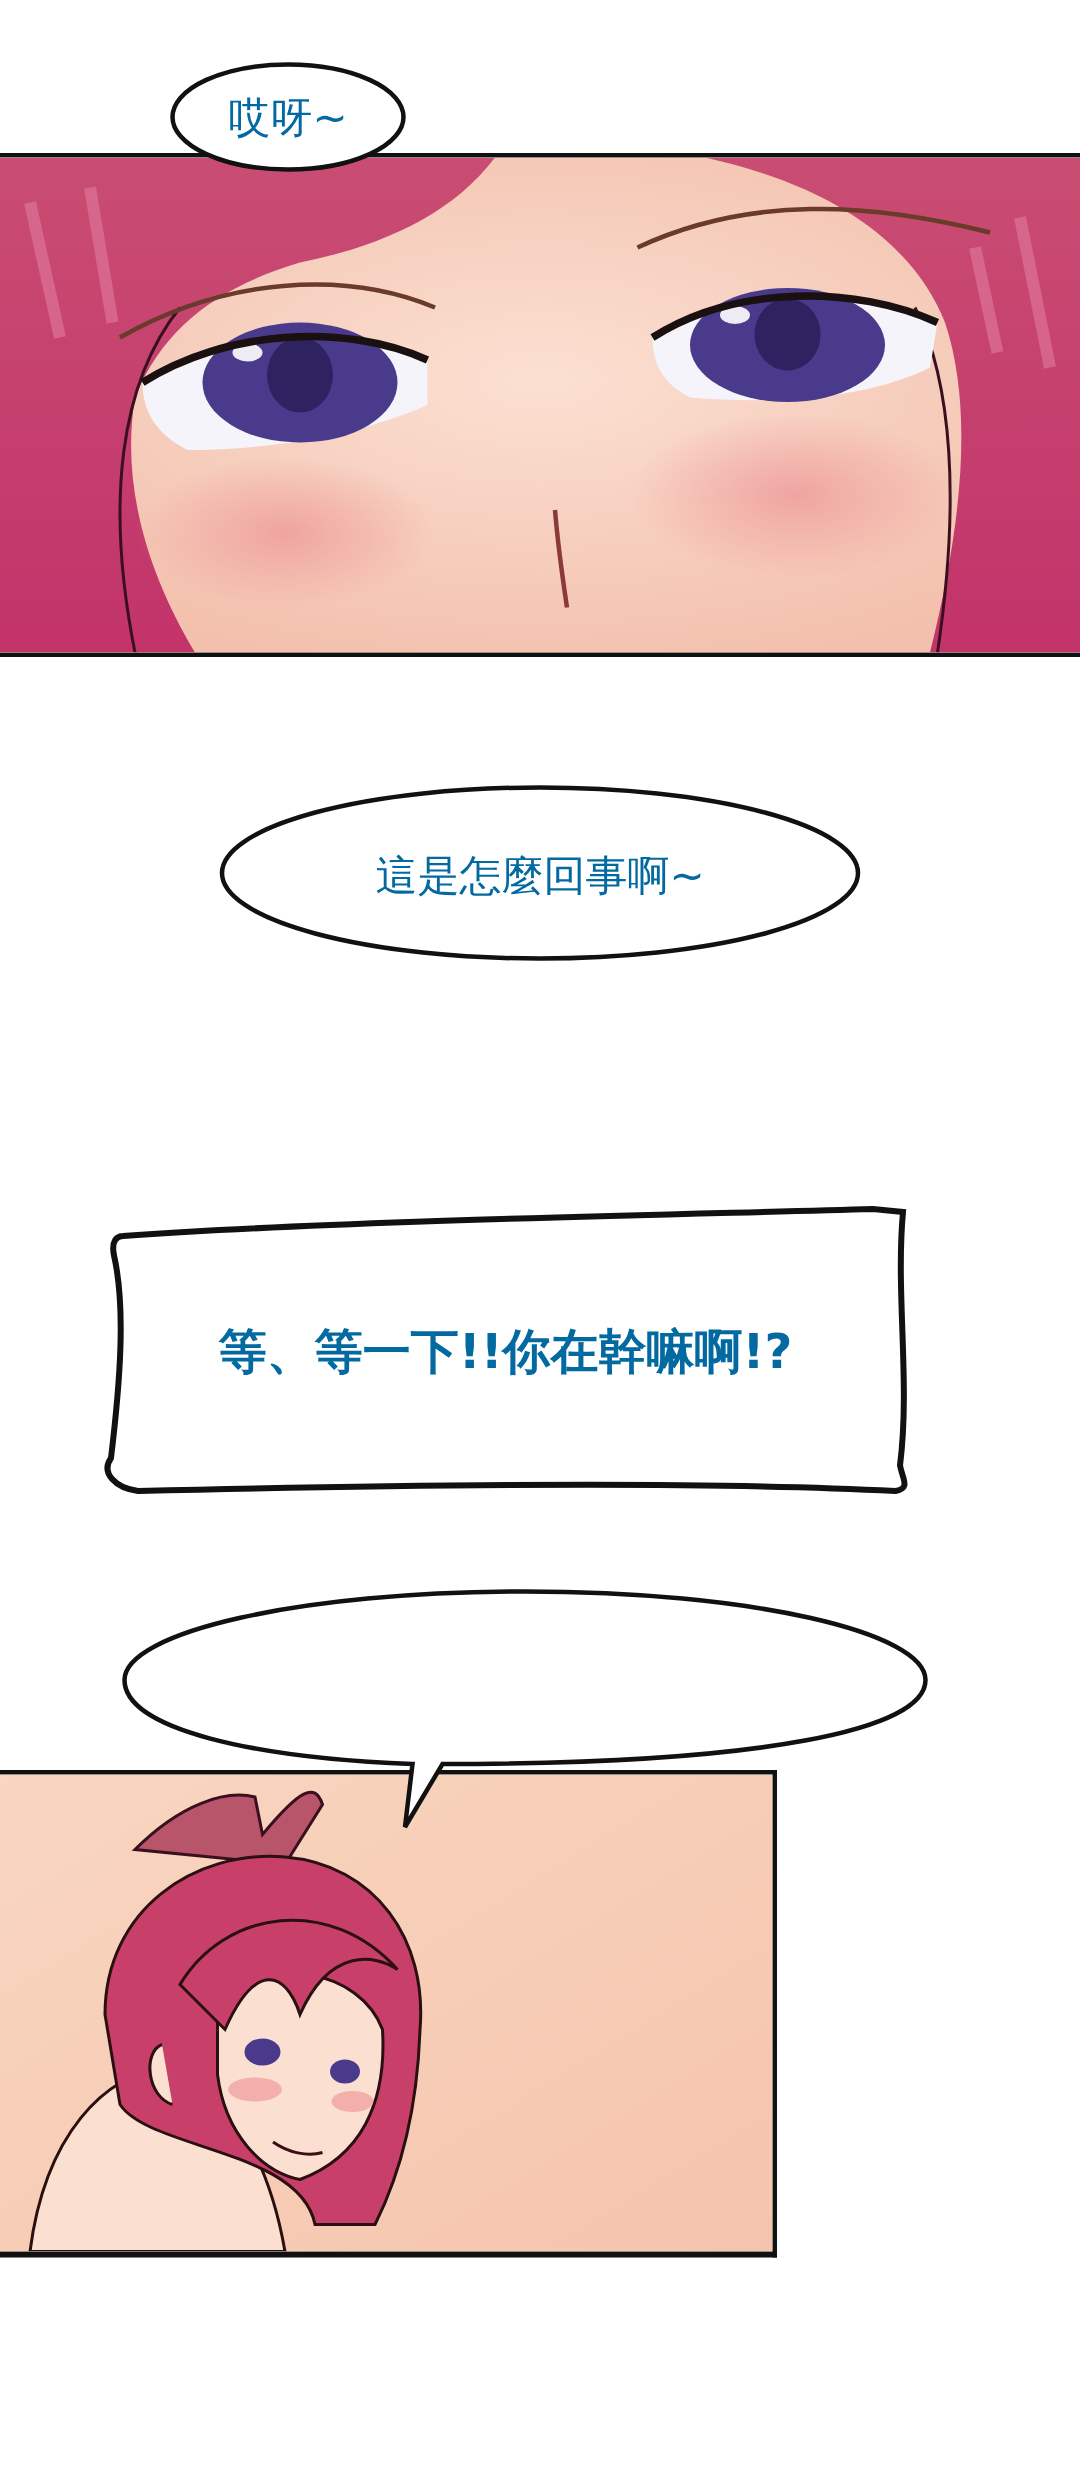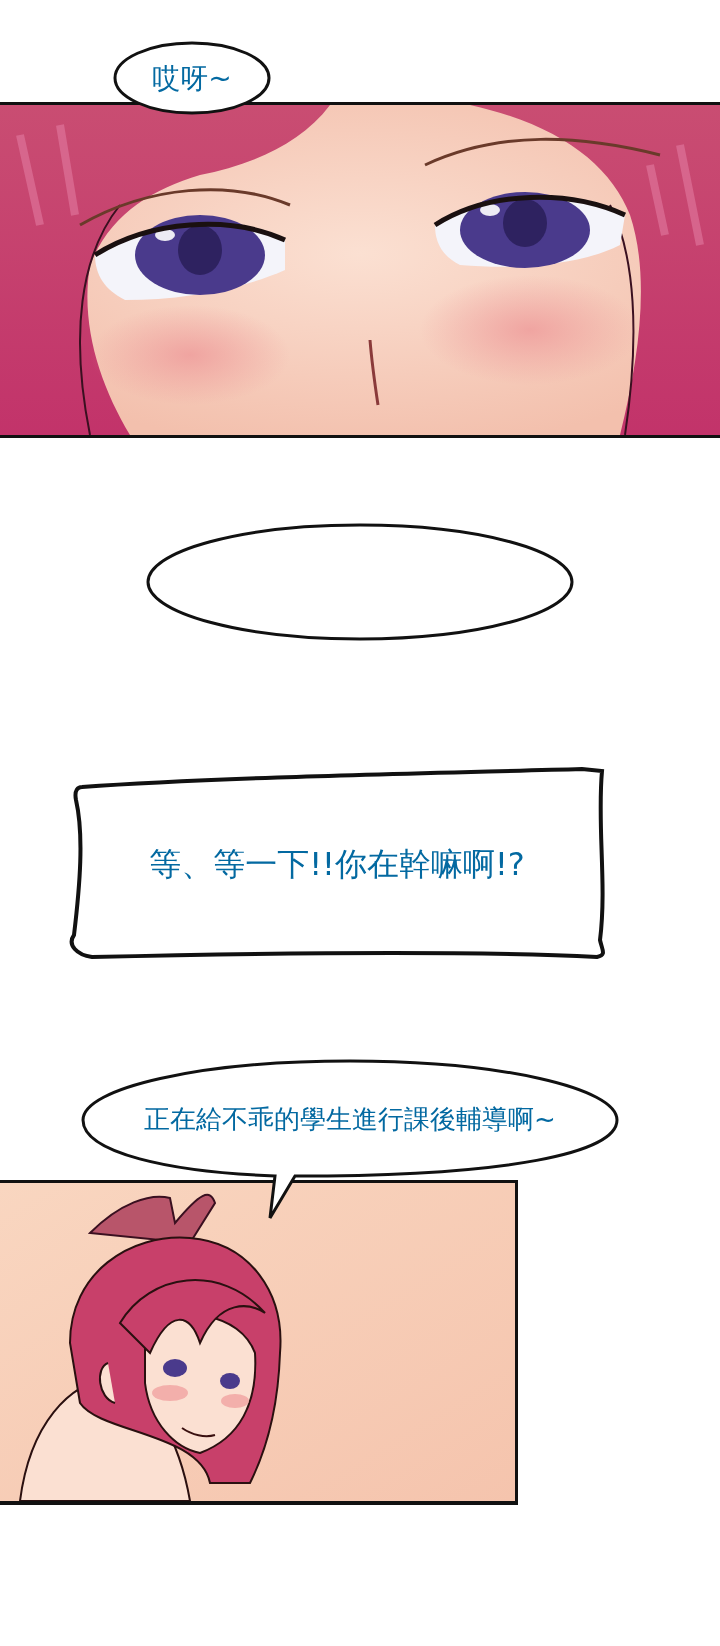--- a/index.html
+++ b/index.html
@@ -68,23 +68,24 @@
   <svg width="160" height="76">
     <ellipse cx="80" cy="38" rx="77" ry="35" fill="#fff" stroke="#111" stroke-width="3"></ellipse>
   </svg>
   <div class="btext" style="top:20px; font-size:28px;">哎呀~</div>
 </div>
 
 <div class="bubble" style="left:145px; top:522px; width:430px; height:120px;">
   <svg width="430" height="120">
     <ellipse cx="215" cy="60" rx="212" ry="57" fill="#fff" stroke="#111" stroke-width="3"></ellipse>
   </svg>
+  <div class="btext" style="top:43px; font-size:28px;">這是怎麼回事啊~</div>
 </div>
 
-<div class="bubble" style="left:62px; top:765px; width:550px; height:195px;">
+<div class="bubble" style="left:62px; top:802px; width:550px; height:195px;font-weight:bold;">
   <svg width="550" height="195">
     <path d="M20,22 C160,12 380,8 520,4 L540,6 C535,60 545,120 538,175 C540,185 545,190 535,192
              C400,185 200,188 30,192 C15,190 5,180 12,170 C18,120 22,70 14,35 C12,25 16,22 20,22 Z" fill="#fff" stroke="#111" stroke-width="4"></path>
   </svg>
   <div class="btext" style="top:78px; font-size:32px;">等、等一下!!你在幹嘛啊!?</div>
 </div>
 
 <div class="panel" style="left:0; top:1180px; width:515px; height:318px; border-right:3px solid #111; border-top:3px solid #111; border-bottom:4px solid #111;">
   <svg width="515" height="318" viewBox="0 0 515 318">
     <defs>
@@ -114,14 +115,13 @@
     <path d="M182,245 C192,252 205,255 215,252" stroke="#3a1010" stroke-width="2" fill="none"></path>
 
     <path d="M108,180 C95,185 98,215 115,220" fill="#fbe0d2" stroke="#2a1010" stroke-width="2"></path>
   </svg>
 </div>
 
 <div class="bubble" style="left:80px; top:1058px; width:540px; height:165px;">
   <svg width="540" height="165">
     <path d="M270,3 C420,3 537,30 537,62 C537,95 430,118 215,118 L190,160 L195,118 C90,114 3,95 3,62 C3,30 120,3 270,3 Z" fill="#fff" stroke="#111" stroke-width="3"></path>
   </svg>
-  <div class="btext" style="top:44px; font-size:26px;">正在給不乖的學生進行課後輔導啊~</div>
 </div>
 
 </body></html>

